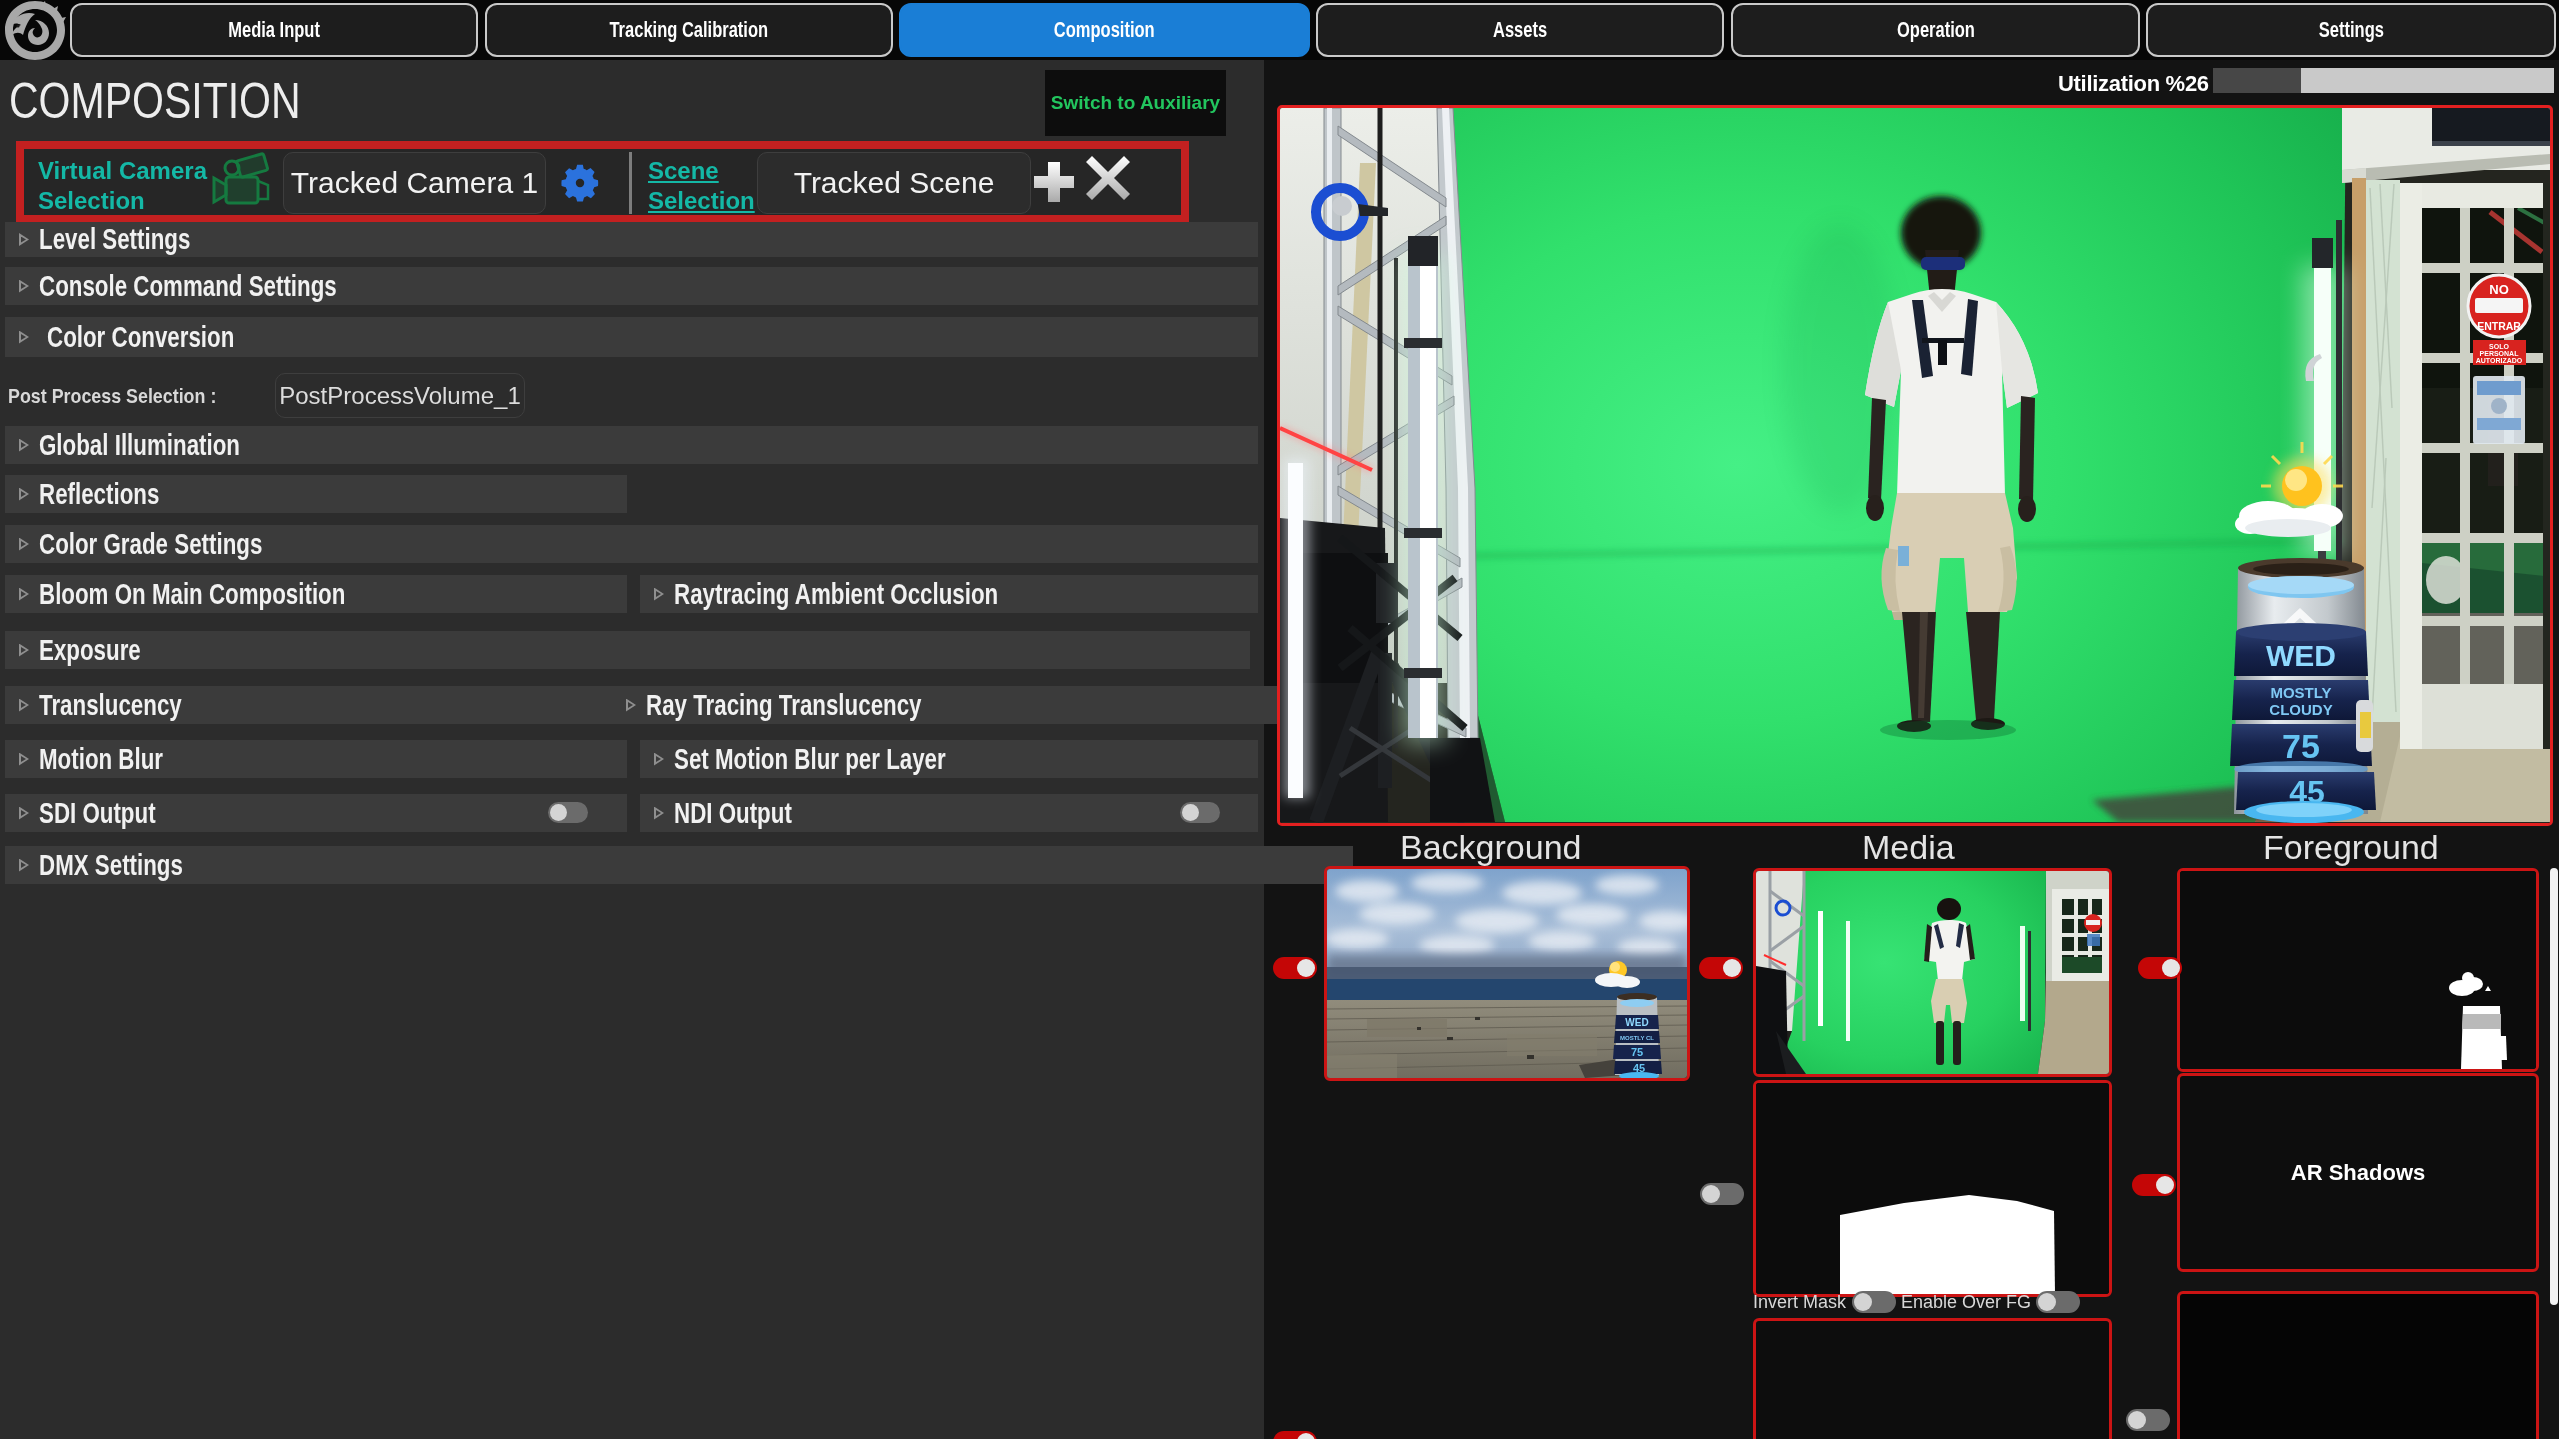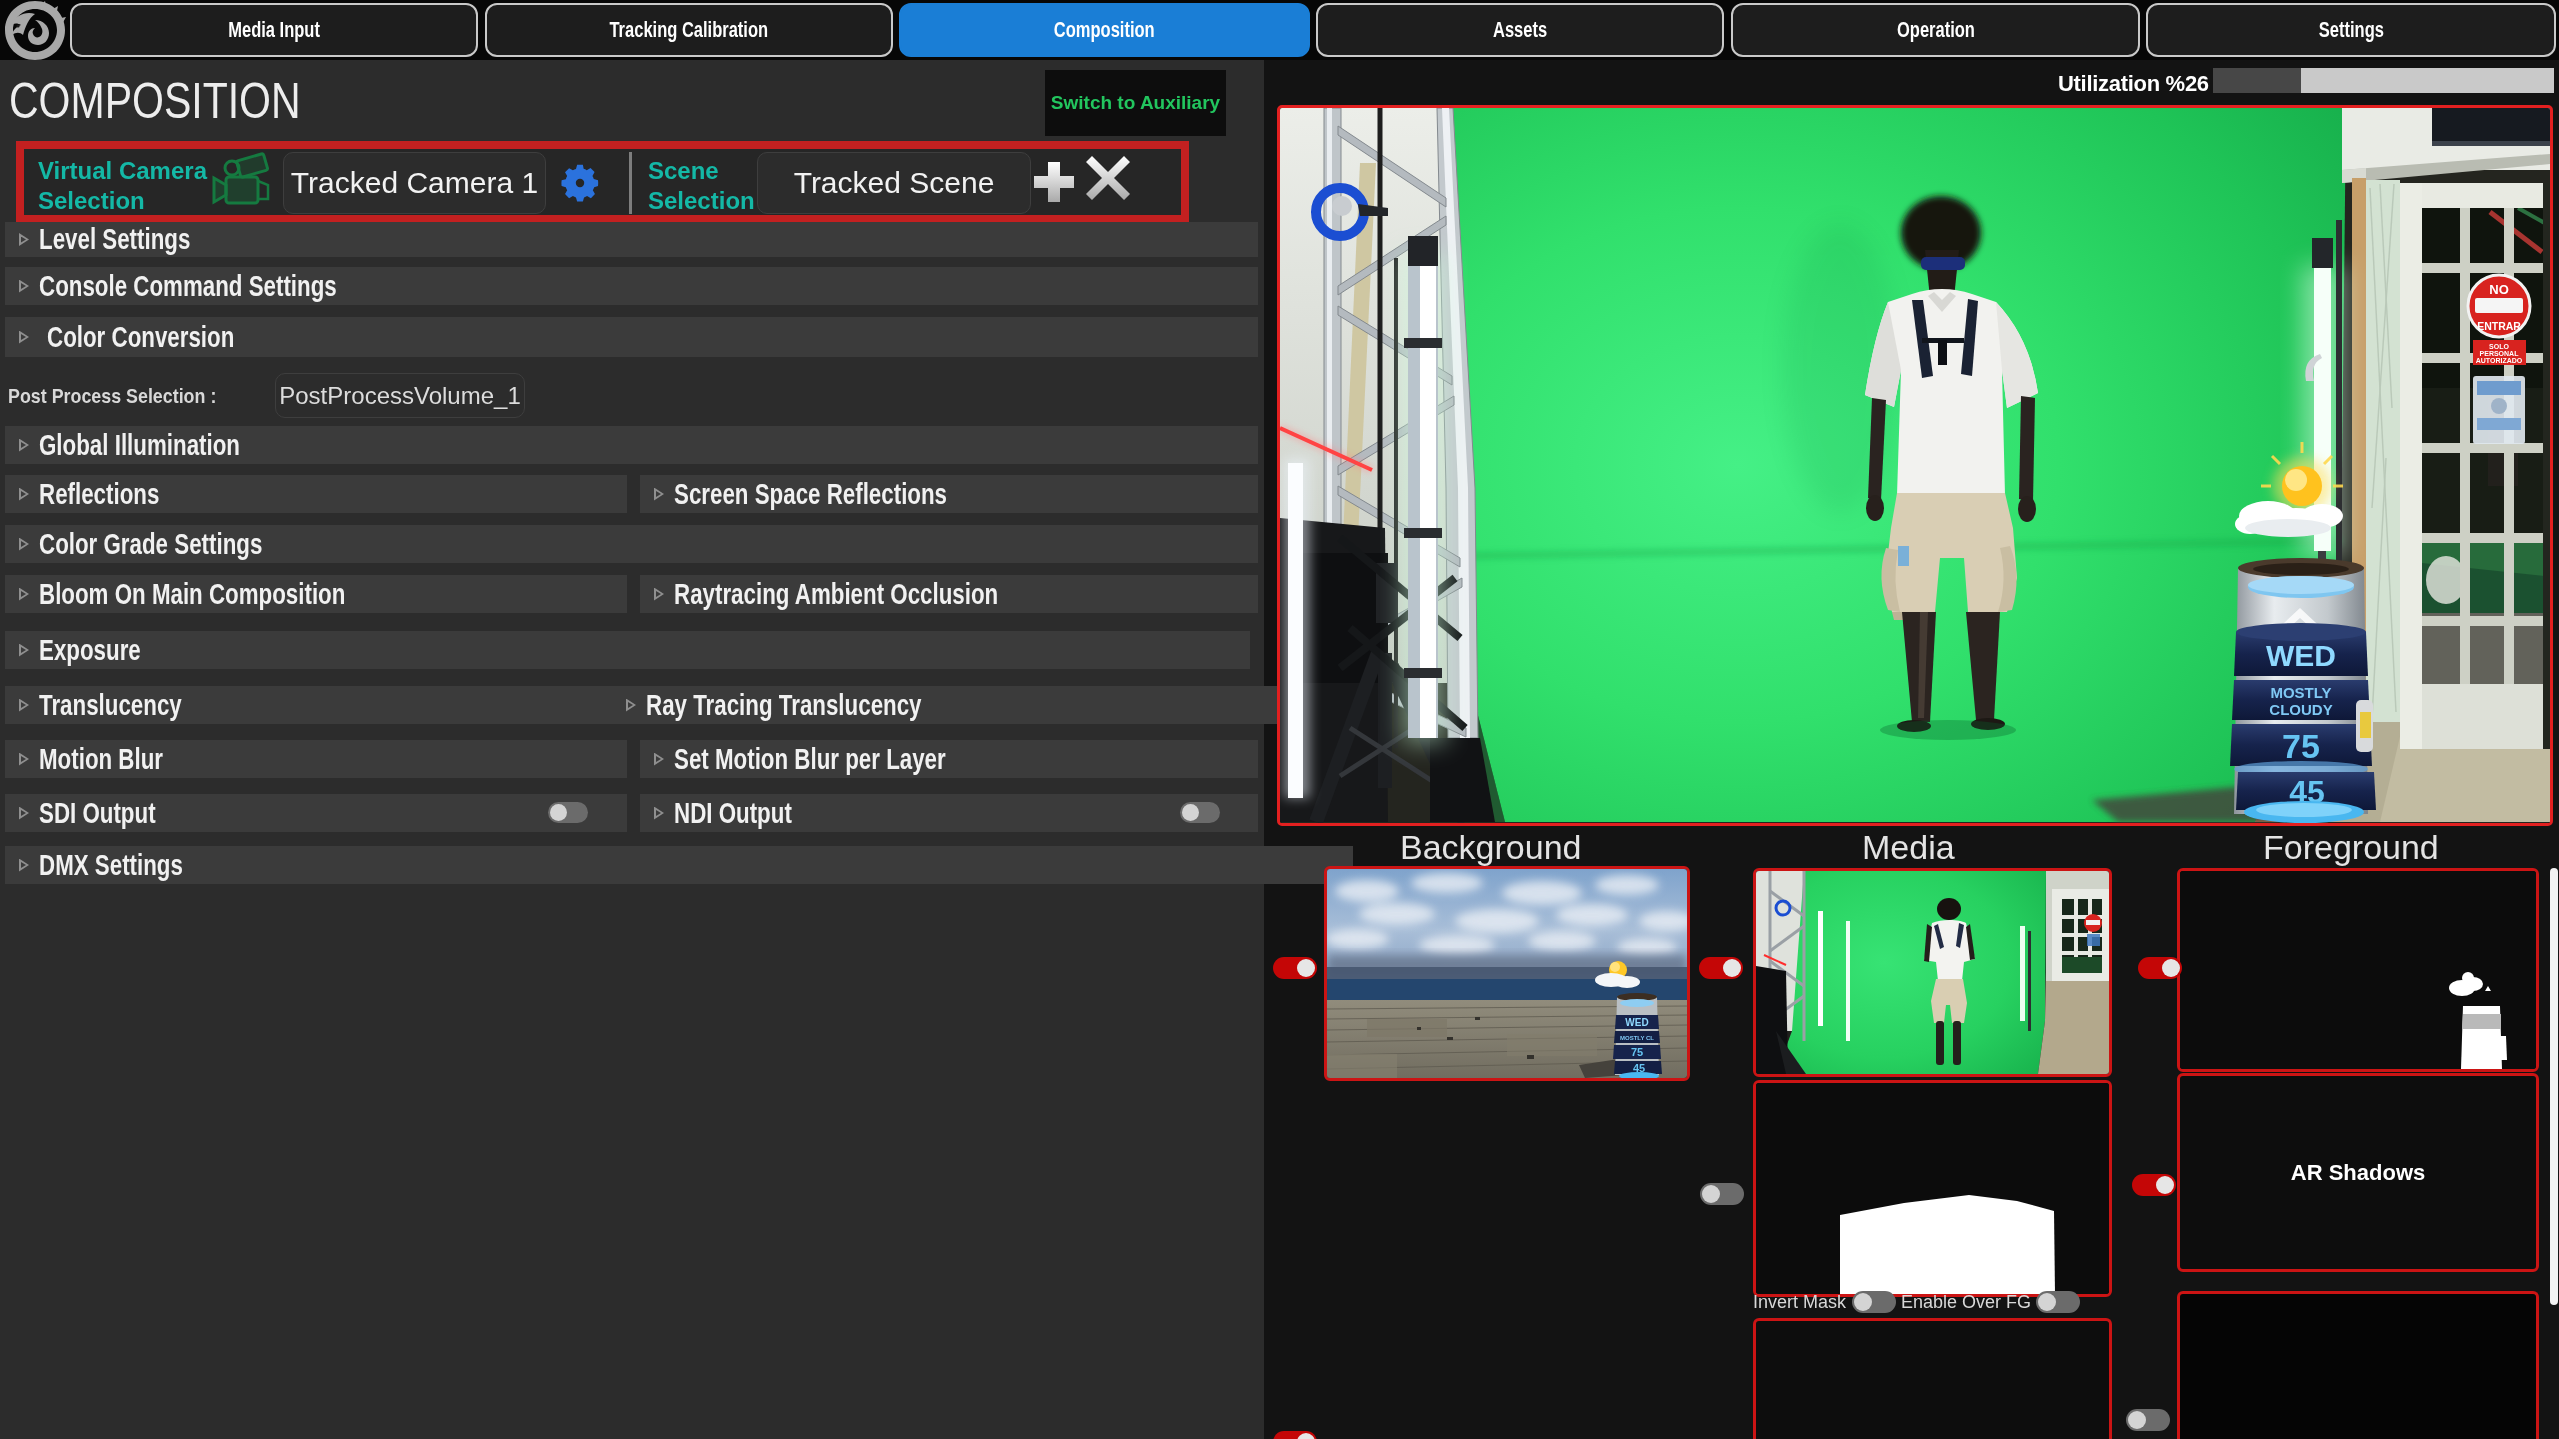--- a/index.html
+++ b/index.html
@@ -89,21 +89,21 @@
         <path d="M48 32 L58 36 L58 50 L48 50" stroke-width="2.5"></path>
         <circle cx="22" cy="19" r="7"></circle>
       </g>
     </svg>
     <div class="input" style="left:259px;top:3px;width:263px;height:62px;">Tracked Camera 1</div>
     <svg width="46" height="46" viewBox="0 0 24 24" style="position:absolute;left:533px;top:11px;">
       <path fill="#2b72dd" d="M12 8.5A3.5 3.5 0 1 0 12 15.5 3.5 3.5 0 0 0 12 8.5zm9.4 5 .1-1.5-.1-1.5-2.2-.6a7 7 0 0 0-.7-1.6l1.1-2-2.1-2.1-2 1.1a7 7 0 0 0-1.6-.7L13.5 2.5h-3L9.9 4.7a7 7 0 0 0-1.6.7l-2-1.1-2.1 2.1 1.1 2a7 7 0 0 0-.7 1.6l-2.2.6-.1 1.5.1 1.5 2.2.6a7 7 0 0 0 .7 1.6l-1.1 2 2.1 2.1 2-1.1a7 7 0 0 0 1.6.7l.6 2.2h3l.6-2.2a7 7 0 0 0 1.6-.7l2 1.1 2.1-2.1-1.1-2a7 7 0 0 0 .7-1.6z"></path>
       <circle cx="12" cy="12" r="2.2" fill="#262626"></circle>
     </svg>
     <div style="position:absolute;left:605px;top:3px;width:3px;height:62px;background:#7d7d7d;"></div>
-    <div class="lbl2" style="left:624px;top:7px;">Scene<br>Selection</div>
+    <div class="lbl2" style="left:624px;top:7px;text-decoration:underline;">Scene<br>Selection</div>
     <div class="input" style="left:733px;top:3px;width:274px;height:62px;">Tracked Scene</div>
     <svg width="100" height="64" viewBox="0 0 100 64" style="position:absolute;left:1008px;top:1px;">
       <defs>
           <linearGradient id="icg" x1="0" y1="0" x2="0" y2="1">
         <stop offset="0" stop-color="#ffffff"></stop>
             <stop offset="1" stop-color="#a9a9a9"></stop>
           </linearGradient>
         </defs>
       <path d="M14 6 h12 v14 h14 v12 h-14 v14 h-12 v-14 h-14 v-12 h14 z" fill="url(#icg)" transform="translate(2,6)"></path>
       <path d="M8 2 L24 18 L40 2 L46 8 L30 24 L46 40 L40 46 L24 30 L8 46 L2 40 L18 24 L2 8 Z" fill="url(#icg)" transform="translate(52,4)"></path>
@@ -134,26 +134,20 @@
       <b class="tri">
         <i></i>
       </b>
       <span class="t">Global Illumination</span>
     </div>
   <div class="bar" style="left:5px;top:475px;width:622px;height:38px;">
       <b class="tri">
         <i></i>
       </b>
       <span class="t">Reflections</span>
-    </div>
-  <div class="bar" style="left:640px;top:475px;width:618px;height:38px;">
-      <b class="tri">
-        <i></i>
-      </b>
-      <span class="t">Screen Space Reflections</span>
     </div>
   <div class="bar" style="left:5px;top:525px;width:1253px;height:38px;">
       <b class="tri">
         <i></i>
       </b>
       <span class="t">Color Grade Settings</span>
     </div>
   <div class="bar" style="left:5px;top:575px;width:622px;height:38px;">
       <b class="tri">
         <i></i>

